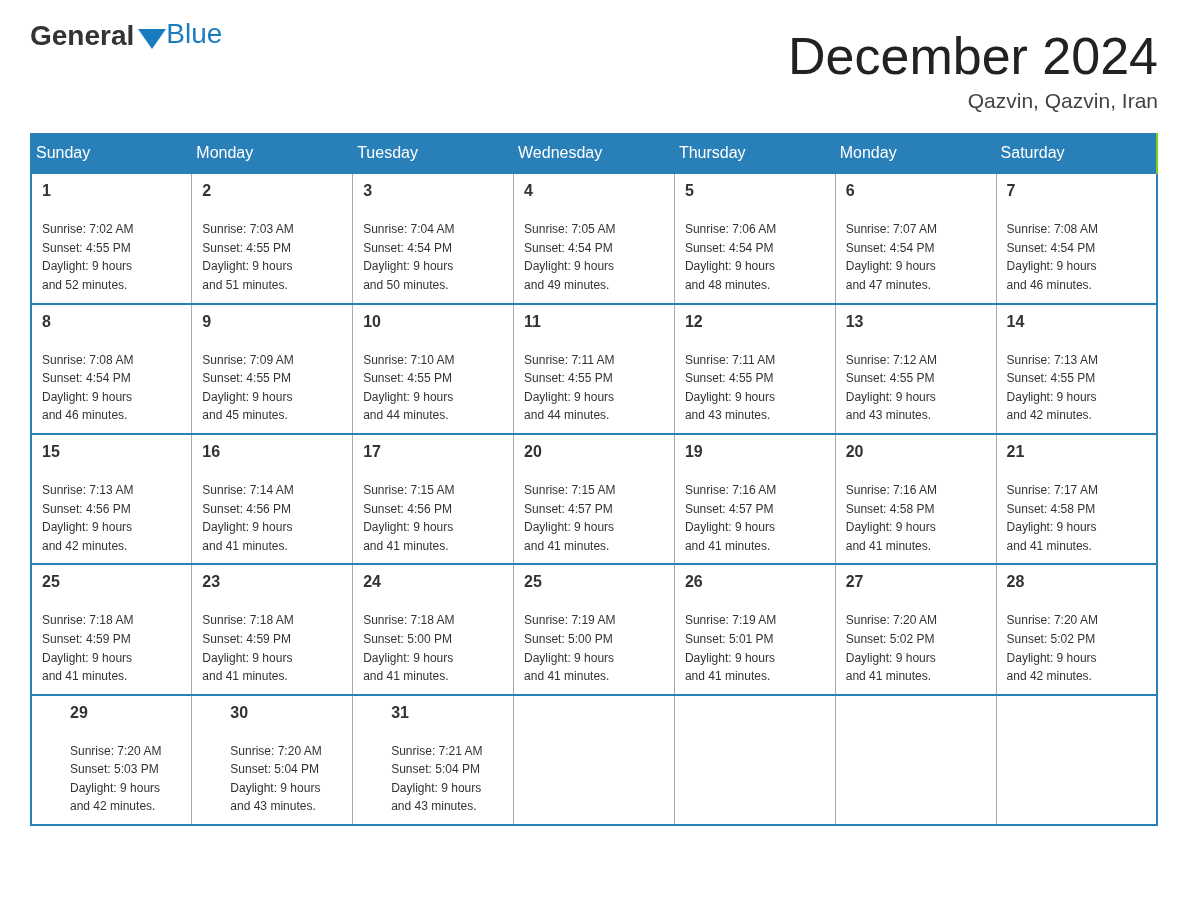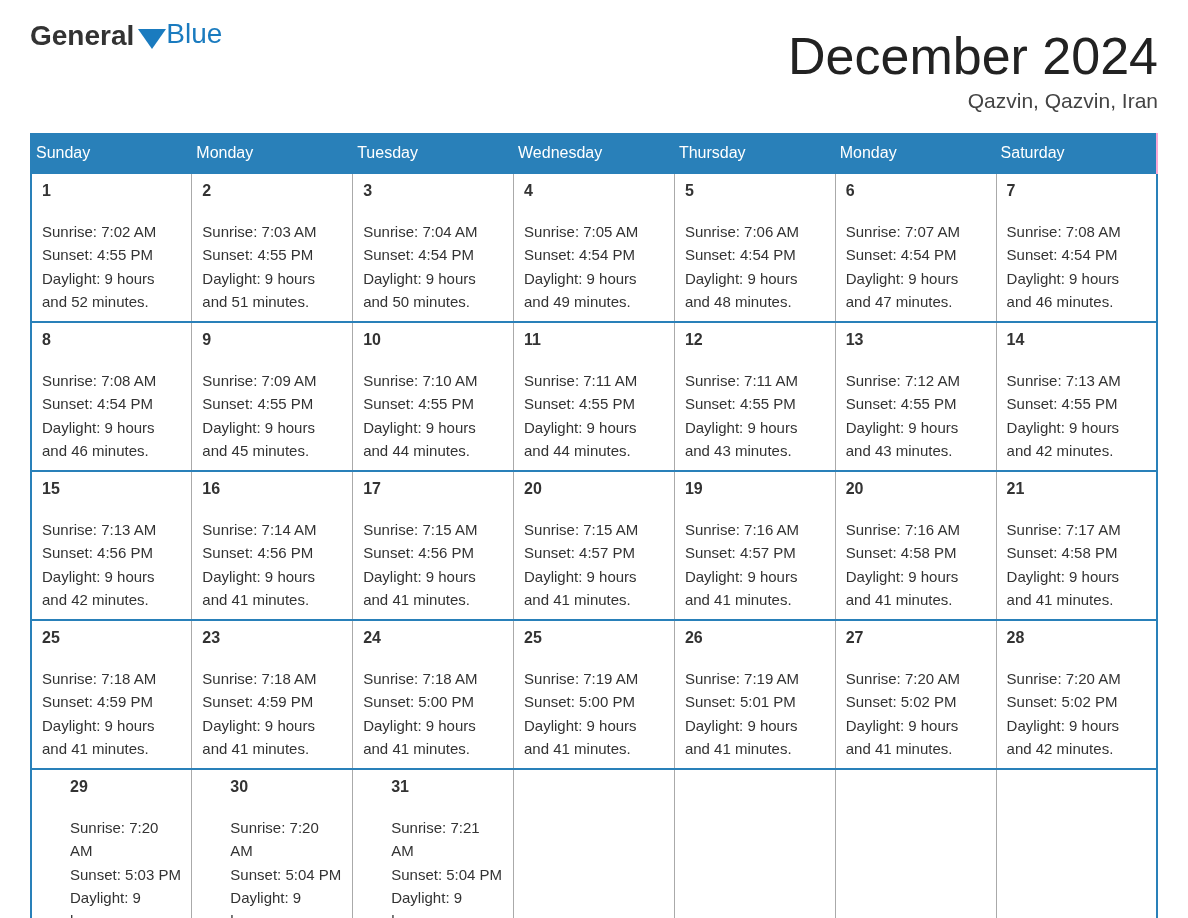--- a/index.html
+++ b/index.html
@@ -84,39 +84,39 @@
       background: #fff;
     }
     .calendar tr:last-child td {
       border-bottom: 2px solid #2980b9;
       padding-left: 38px;
     }
     .calendar thead tr th:first-child {
       border-left: 2px solid #2980b9;
     }
     .calendar thead tr th:last-child {
-      border-right: 2px solid #f9a8d4;
+      border-right: 2px solid #84cc16;
     }
     .calendar tbody tr td:first-child {
       border-left: 2px solid #2980b9;
     }
     .calendar tbody tr td:last-child {
       border-right: 2px solid #2980b9;
     }
     .calendar tbody tr:first-child td {
       border-top: 2px solid #2980b9;
     }
     .day-num {
       font-size: 16px;
       font-weight: bold;
       margin-bottom: 4px;
       display: block;
     }
     .day-info {
-      font-size: 15px;
+      font-size: 12px;
       line-height: 1.55;
       color: #333;
       margin-top: 20px;
     }
     
     .calendar tbody tr td {
       border-top: 2px solid #2980b9;
     }
   </style>
 </head>

